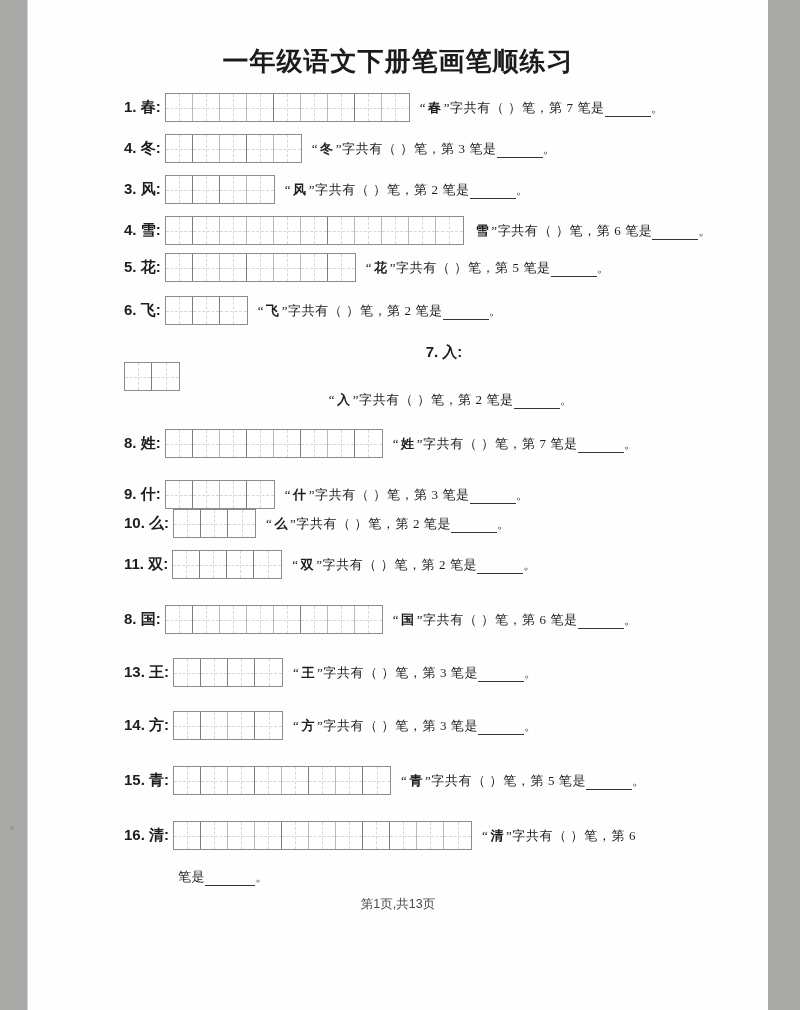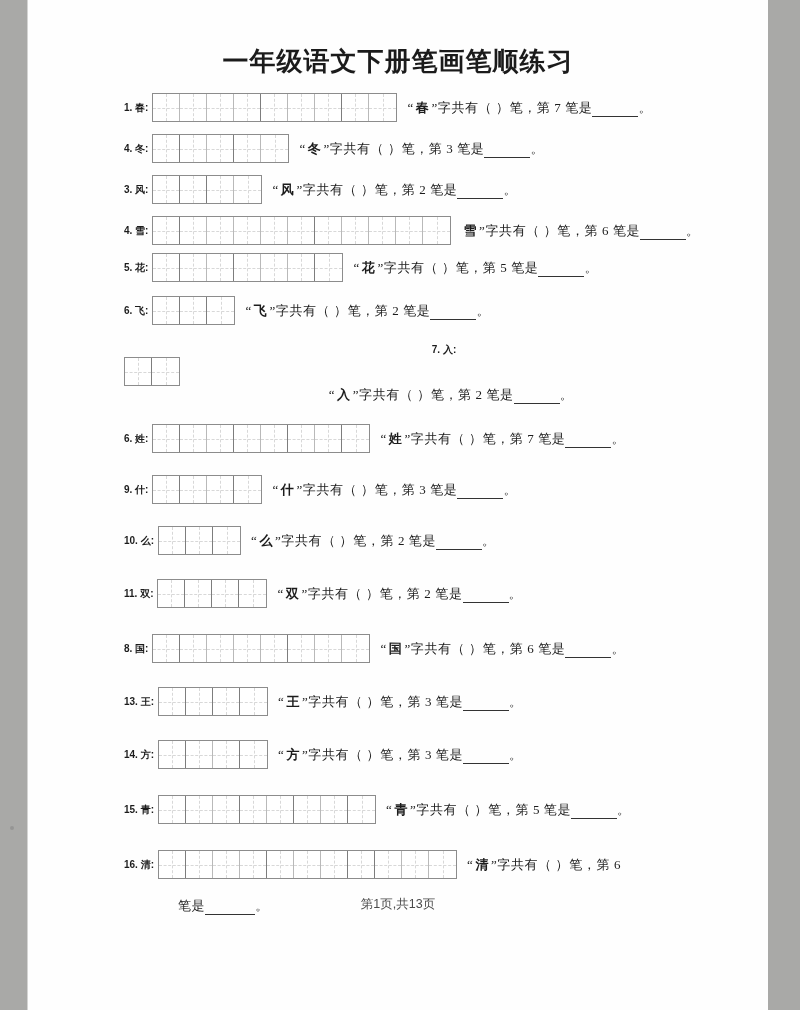--- a/index.html
+++ b/index.html
@@ -37,21 +37,21 @@
   .rows {
     margin-top: 14px;
   }
   .row {
     display: flex;
     align-items: flex-start;
     padding-left: 96px;
     position: relative;
   }
   .row-num {
-    font-size: 10px;
+    font-size: 15px;
     font-weight: 700;
     color: #1c1c1c;
     white-space: nowrap;
     font-family: "Liberation Sans", "DejaVu Sans", sans-serif;
     flex: 0 0 auto;
     align-self: center;
     padding-right: 4px;
   }
   .grid {
     display: flex;
@@ -209,21 +209,21 @@
         </div>
         <div class="row" style="margin-top: 18px; flex-direction: column;">
           <span class="row-num">7. 入:</span>
           <div class="grid">
             <div class="cell thick"></div>
             <div class="cell"></div>
           </div>
           <span class="sentence"><span>“</span><span class="ch">入</span><span>”字共有（ ）笔，第 </span><span>2</span><span> 笔是</span><span class="blank" style="width: 46px;">&nbsp;</span><span>。</span></span>
         </div>
         <div class="row" style="margin-top: 20px;">
-          <span class="row-num">6. 姓:</span>
+          <span class="row-num">8. 姓:</span>
           <div class="grid">
             <div class="cell thick"></div>
             <div class="cell"></div>
             <div class="cell thick"></div>
             <div class="cell"></div>
             <div class="cell thick"></div>
             <div class="cell"></div>
             <div class="cell thick"></div>
             <div class="cell"></div>
           </div>
@@ -232,30 +232,30 @@
         <div class="row" style="margin-top: 22px;">
           <span class="row-num">9. 什:</span>
           <div class="grid">
             <div class="cell thick"></div>
             <div class="cell"></div>
             <div class="cell thick"></div>
             <div class="cell"></div>
           </div>
           <span class="sentence"><span>“</span><span class="ch">什</span><span>”字共有（ ）笔，第 </span><span>3</span><span> 笔是</span><span class="blank" style="width: 46px;">&nbsp;</span><span>。</span></span>
         </div>
-        <div class="row" style="margin-top: 22px;">
+        <div class="row" style="">
           <span class="row-num">10. 么:</span>
           <div class="grid">
             <div class="cell thick"></div>
             <div class="cell thick"></div>
             <div class="cell"></div>
           </div>
           <span class="sentence"><span>“</span><span class="ch">么</span><span>”字共有（ ）笔，第 </span><span>2</span><span> 笔是</span><span class="blank" style="width: 46px;">&nbsp;</span><span>。</span></span>
         </div>
-        <div class="row" style="margin-top: 24px;">
+        <div class="row" style="margin-top: 12px;">
           <span class="row-num">11. 双:</span>
           <div class="grid">
             <div class="cell thick"></div>
             <div class="cell thick"></div>
             <div class="cell thick"></div>
             <div class="cell"></div>
           </div>
           <span class="sentence"><span>“</span><span class="ch">双</span><span>”字共有（ ）笔，第 </span><span>2</span><span> 笔是</span><span class="blank" style="width: 46px;">&nbsp;</span><span>。</span></span>
         </div>
         <div class="row" style="margin-top: 26px;">

